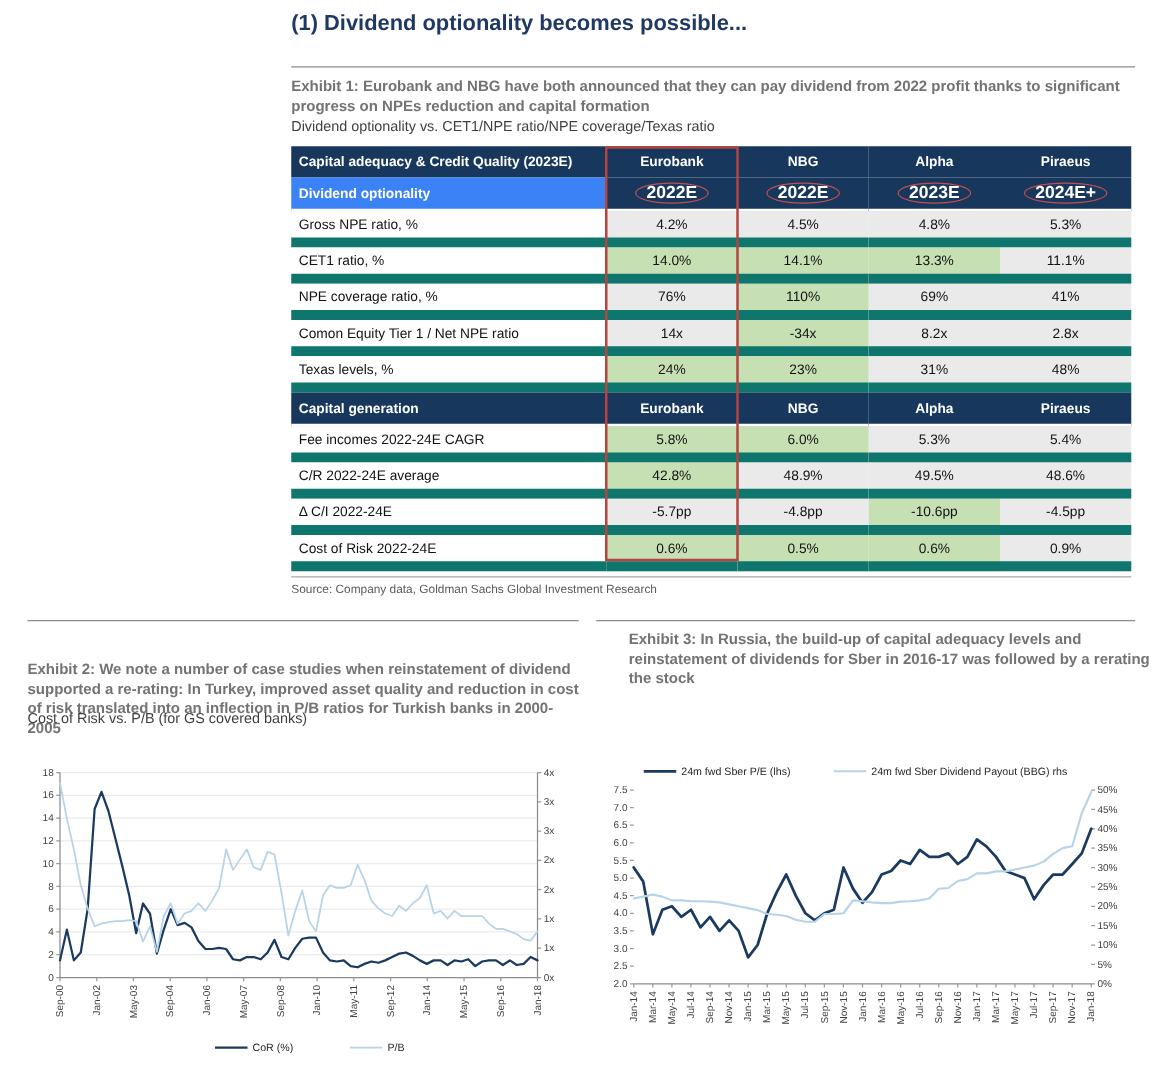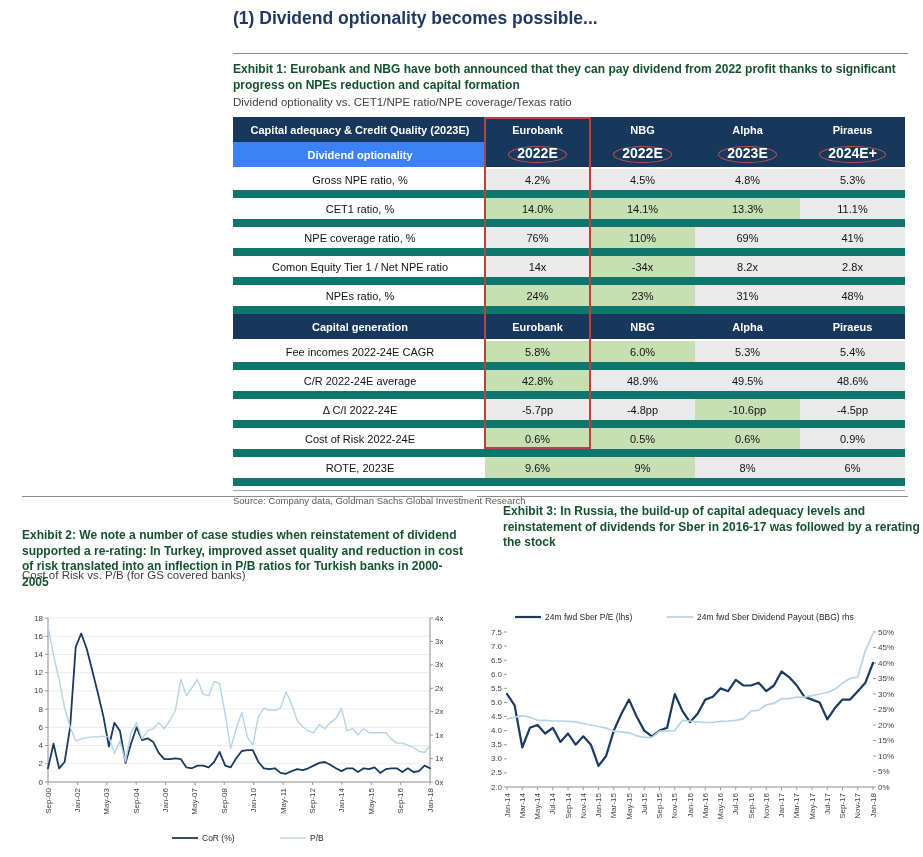--- a/index.html
+++ b/index.html
@@ -10,21 +10,21 @@
   .abs{position:absolute;}
   .page-title{
     left:233px;top:8px;width:676px;
     font-size:17.5px;font-weight:bold;color:#203864;letter-spacing:0;
   }
   .rule{height:1px;background:#8c8c8c;}
   .rule-title{left:233px;top:53px;width:675px;}
   .rule-ex2{left:22px;top:496px;width:441px;}
   .rule-ex3{left:477px;top:496px;width:431px;}
   .ex-heading{
-    font-size:12px;font-weight:bold;color:#14532d;line-height:15.5px;
+    font-size:12px;font-weight:bold;color:#737373;line-height:15.5px;
   }
   .ex1-heading{left:233px;top:62px;width:676px;}
   .ex-subheading{font-size:11.5px;color:#3f3f3f;line-height:14px;}
   .ex1-subheading{left:233px;top:95px;width:676px;}
   .ex2-heading{left:22px;top:528px;width:442px;}
   .ex2-subheading{left:22px;top:568px;width:442px;}
   .ex3-heading{left:503px;top:504px;width:436px;}
 
   .table-wrap{left:233px;top:117px;width:672px;position:absolute;}
   table.ex1{
@@ -32,21 +32,21 @@
   }
   table.ex1 td{
     font-size:11px;height:21px;padding:0 4px;vertical-align:middle;
     overflow:hidden;white-space:nowrap;
   }
   table.ex1 tr.navy td{
     background:#17375d;color:#ffffff;font-weight:bold;height:25px;
   }
   table.ex1 tr.navy.gap td{border-bottom:2px solid #ffffff;}
   table.ex1 tr.data td{border-bottom:8px solid #0f766e;color:#121212;}
-  table.ex1 td.lbl{text-align:center;padding-left:6px;background:#ffffff;}
+  table.ex1 td.lbl{text-align:left;padding-left:6px;background:#ffffff;}
   table.ex1 tr.data td.val{background:#eaeaea;text-align:center;}
   table.ex1 tr.data td.val.green{background:#c6e0b4;}
   table.ex1 tr.navy td.bank{text-align:center;}
   .oval{
     display:inline-block;border:1.5px solid #c0504d;border-radius:50%;
     padding:0 8px;line-height:13px;height:15px;font-size:14px;font-weight:bold;color:#fff;
   }
   .eur-box{
     position:absolute;border:2px solid #b5433e;pointer-events:none;box-sizing:border-box;
   }
@@ -110,21 +110,21 @@
           <td class="val">41%</td>
         </tr>
         <tr class="data">
           <td class="lbl">Comon Equity Tier 1 / Net NPE ratio</td>
           <td class="val">14x</td>
           <td class="val green">-34x</td>
           <td class="val">8.2x</td>
           <td class="val">2.8x</td>
         </tr>
         <tr class="data">
-          <td class="lbl">NPEs ratio, %</td>
+          <td class="lbl">Texas levels, %</td>
           <td class="val green">24%</td>
           <td class="val green">23%</td>
           <td class="val">31%</td>
           <td class="val">48%</td>
         </tr>
         <tr class="navy gap">
           <td class="lbl" style="background: rgb(23, 55, 93);">Capital generation</td>
           <td class="bank">Eurobank</td>
           <td class="bank">NBG</td>
           <td class="bank">Alpha</td>
@@ -150,27 +150,20 @@
           <td class="val">-4.8pp</td>
           <td class="val green">-10.6pp</td>
           <td class="val">-4.5pp</td>
         </tr>
         <tr class="data">
           <td class="lbl">Cost of Risk 2022-24E</td>
           <td class="val green">0.6%</td>
           <td class="val green">0.5%</td>
           <td class="val green">0.6%</td>
           <td class="val">0.9%</td>
-        </tr>
-        <tr class="data">
-          <td class="lbl">ROTE, 2023E</td>
-          <td class="val green">9.6%</td>
-          <td class="val green">9%</td>
-          <td class="val">8%</td>
-          <td class="val">6%</td>
         </tr>
       </tbody>
   </table>
   <div class="eur-box" id="eur-box" style="left: 251px; top: 0px; width: 107px; height: 332px; border-color: rgb(181, 67, 62);"></div>
   <div class="src-rule"></div>
   <div class="src-text">Source: Company data, Goldman Sachs Global Investment Research</div>
 </div>
 
 <div class="abs rule rule-ex2"></div>
 <div class="abs rule rule-ex3"></div>

